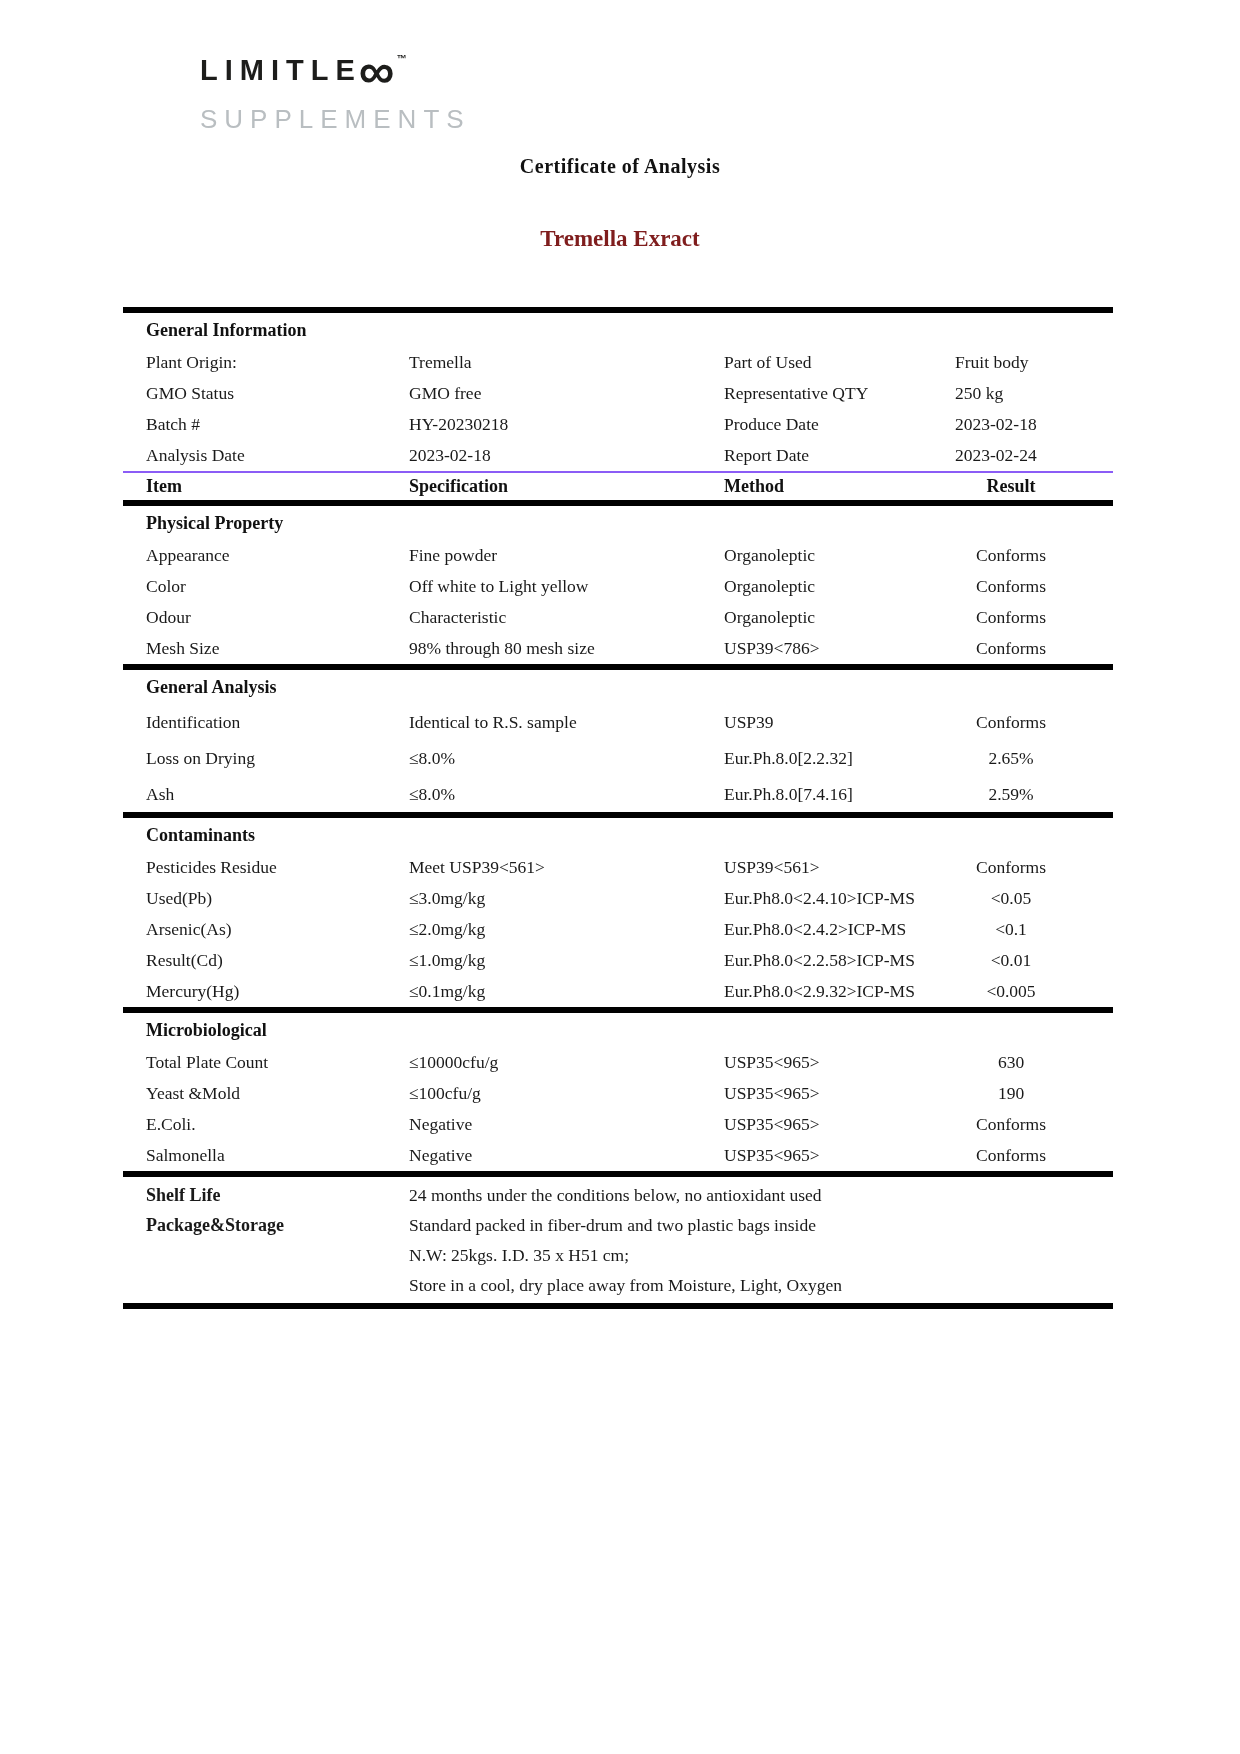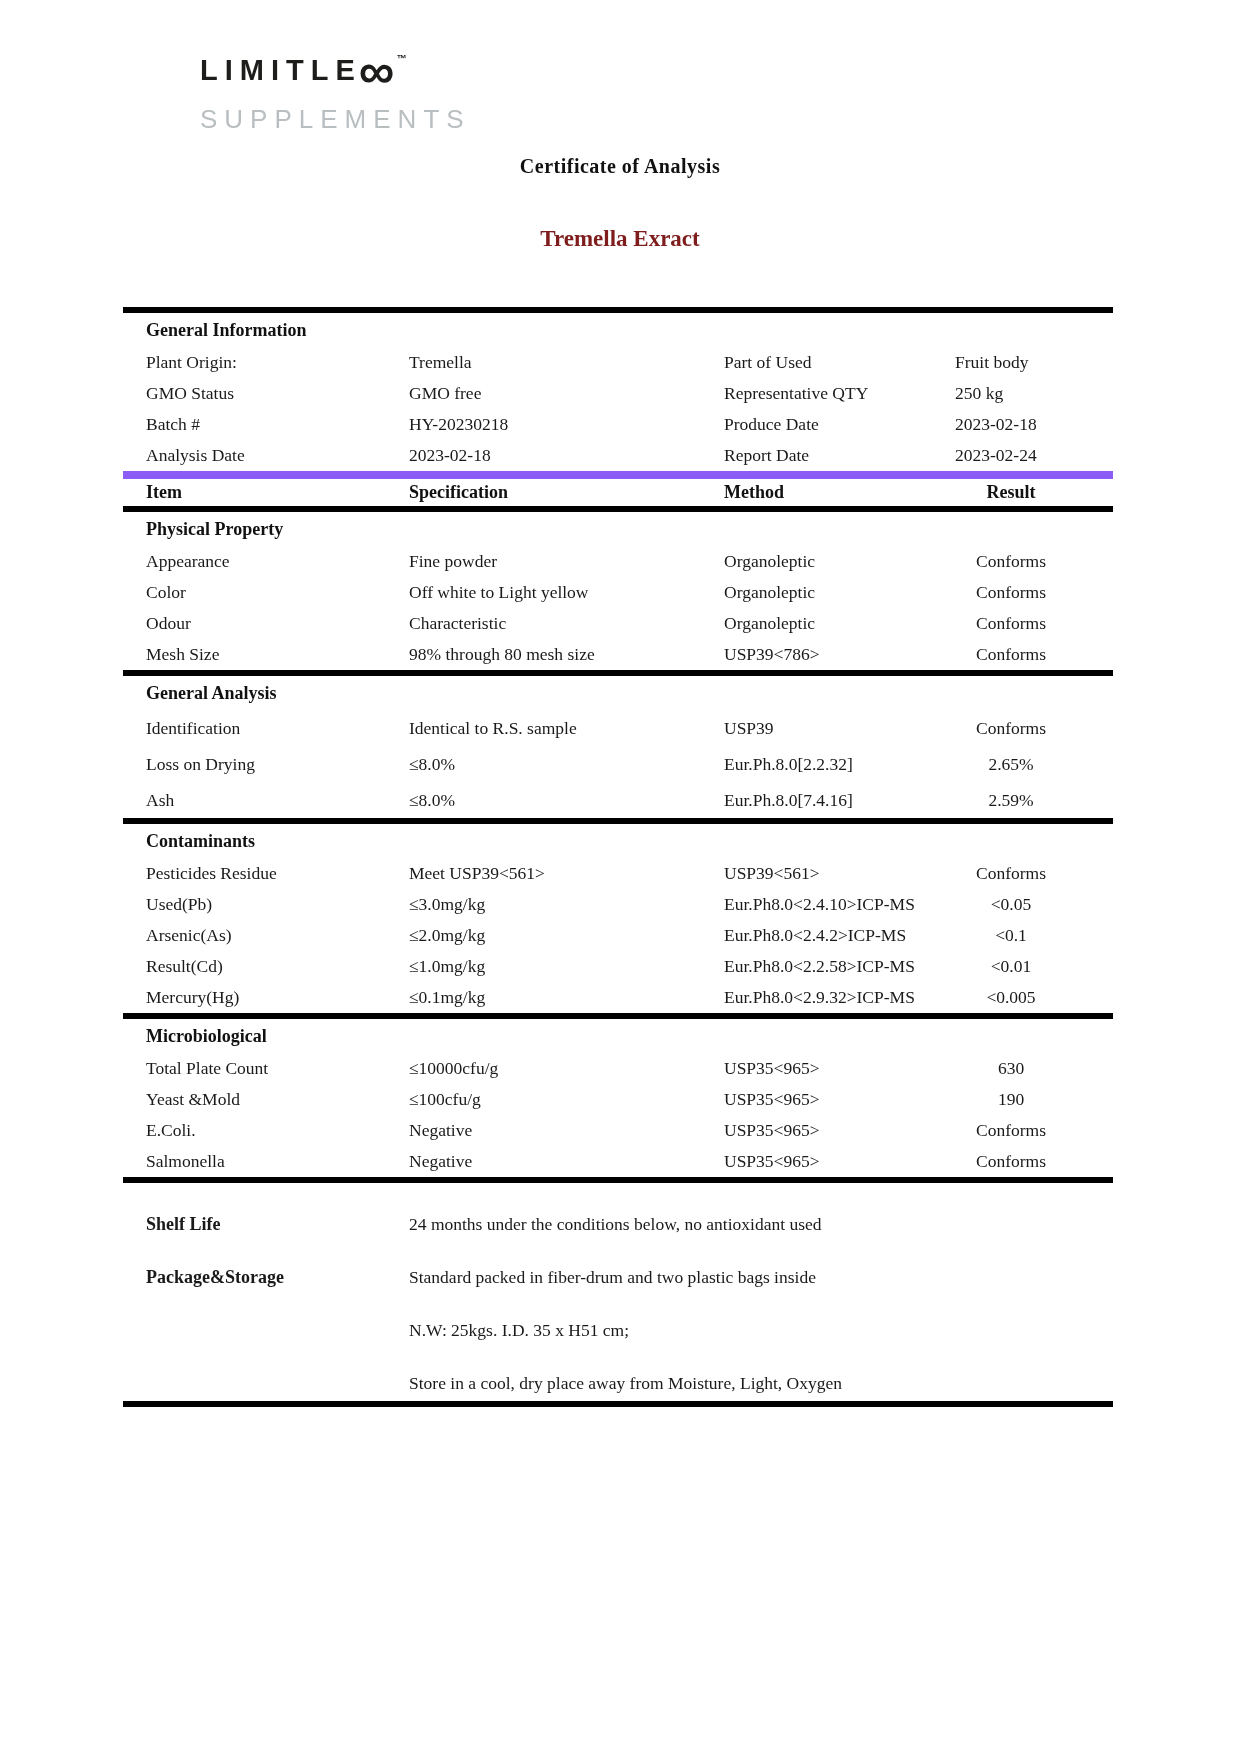--- a/index.html
+++ b/index.html
@@ -52,30 +52,29 @@
     align-items:center;
     height:31px;
   }
   .grid-row.tall { height:36px; }
   .c1 { padding-left:23px; white-space:nowrap; }
   .c2, .c3 { white-space:nowrap; }
   .result-cell { text-align:center; padding-right:46px; white-space:nowrap; }
   .gi-val2 { text-align:left; padding-right:0; }
 
   .thead {
-    border-top:8px solid #8b5cf6; border-bottom:6px solid #000;
+    border-top:2px solid #8b5cf6; border-bottom:6px solid #000;
     height:27px; font-weight:bold; font-size:18px; color:#111;
   }
 
   .storage-row {
     display:grid;
     grid-template-columns:286px 704px;
     align-items:center;
     height:30px;
-    margin-top:23px;
   }
   .storage-label { padding-left:23px; font-weight:bold; font-size:18px; white-space:nowrap; }
   .storage-text { white-space:nowrap; }
   .storage-section { padding-top:3px; padding-bottom:3px; }
 </style>
 </head>
 <body>
 
 <div class="page">
 

